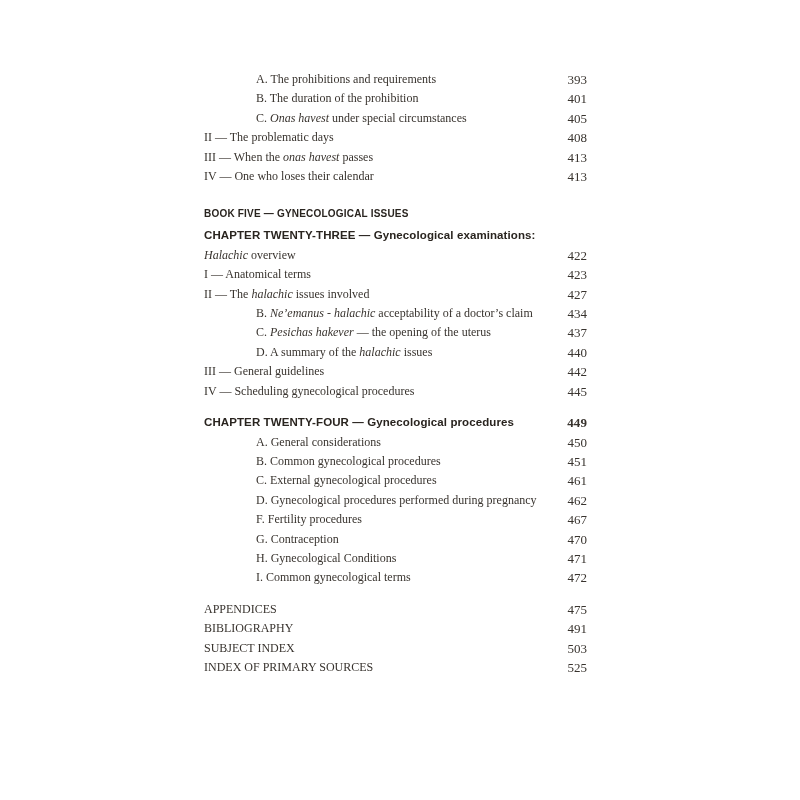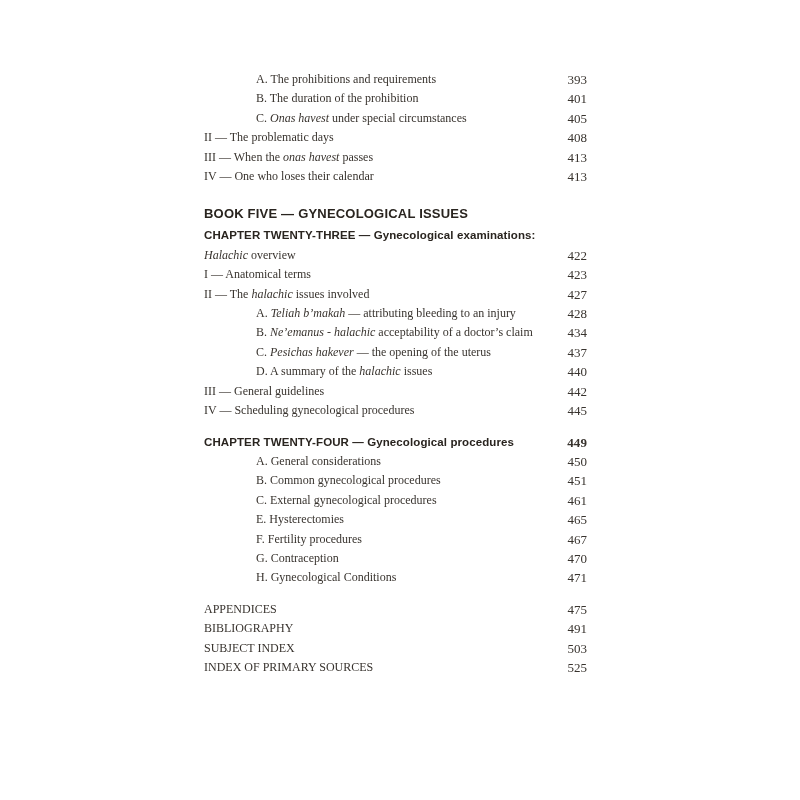--- a/index.html
+++ b/index.html
@@ -49,21 +49,21 @@
     font-family: "Liberation Serif", "DejaVu Serif", serif;
     font-size: 13px;
     color: var(--body-color, #38332e);
   }
   .toc-row.indent-1 .row-text { padding-left: 36px; }
   .toc-row.indent-2 .row-text { padding-left: 52px; }
 
   .toc-row.book-heading {
     font-family: "Liberation Sans", "DejaVu Sans", sans-serif;
     font-weight: bold;
-    font-size: 13px;
+    font-size: 10px;
     letter-spacing: 0.2px;
     line-height: 24px;
     color: var(--heading-color, #29241f);
   }
   .toc-row.chapter-heading {
     font-family: "Liberation Sans", "DejaVu Sans", sans-serif;
     font-weight: bold;
     font-size: 11.5px;
     letter-spacing: 0.1px;
     line-height: 19.4px;
@@ -114,24 +114,20 @@
         </div>
         <div class="toc-row body indent-0">
           <span class="row-text"><span>I — Anatomical terms</span></span>
           <span class="row-page">423</span>
         </div>
         <div class="toc-row body indent-0">
           <span class="row-text"><span>II — The </span><em>halachic</em><span> issues involved</span></span>
           <span class="row-page">427</span>
         </div>
         <div class="toc-row body indent-2">
-          <span class="row-text"><span>A. </span><em>Teliah b’makah</em><span> — attributing bleeding to an injury</span></span>
-          <span class="row-page">428</span>
-        </div>
-        <div class="toc-row body indent-2">
           <span class="row-text"><span>B. </span><em>Ne’emanus - halachic</em><span> acceptability of a doctor’s claim</span></span>
           <span class="row-page">434</span>
         </div>
         <div class="toc-row body indent-2">
           <span class="row-text"><span>C. </span><em>Pesichas hakever</em><span> — the opening of the uterus</span></span>
           <span class="row-page">437</span>
         </div>
         <div class="toc-row body indent-2">
           <span class="row-text"><span>D. A summary of the </span><em>halachic</em><span> issues</span></span>
           <span class="row-page">440</span>
@@ -156,35 +152,39 @@
         </div>
         <div class="toc-row body indent-2">
           <span class="row-text"><span>B. Common gynecological procedures</span></span>
           <span class="row-page">451</span>
         </div>
         <div class="toc-row body indent-2">
           <span class="row-text"><span>C. External gynecological procedures</span></span>
           <span class="row-page">461</span>
         </div>
         <div class="toc-row body indent-2">
-          <span class="row-text"><span>E. Hysterectomies</span></span>
-          <span class="row-page">465</span>
+          <span class="row-text"><span>D. Gynecological procedures performed during pregnancy</span></span>
+          <span class="row-page">462</span>
         </div>
         <div class="toc-row body indent-2">
           <span class="row-text"><span>F. Fertility procedures</span></span>
           <span class="row-page">467</span>
         </div>
         <div class="toc-row body indent-2">
           <span class="row-text"><span>G. Contraception</span></span>
           <span class="row-page">470</span>
         </div>
         <div class="toc-row body indent-2">
           <span class="row-text"><span>H. Gynecological Conditions</span></span>
           <span class="row-page">471</span>
         </div>
+        <div class="toc-row body indent-2">
+          <span class="row-text"><span>I. Common gynecological terms</span></span>
+          <span class="row-page">472</span>
+        </div>
       </div>
       <div class="toc-section">
         <div class="toc-row body indent-0">
           <span class="row-text"><span>APPENDICES</span></span>
           <span class="row-page">475</span>
         </div>
         <div class="toc-row body indent-0">
           <span class="row-text"><span>BIBLIOGRAPHY</span></span>
           <span class="row-page">491</span>
         </div>

